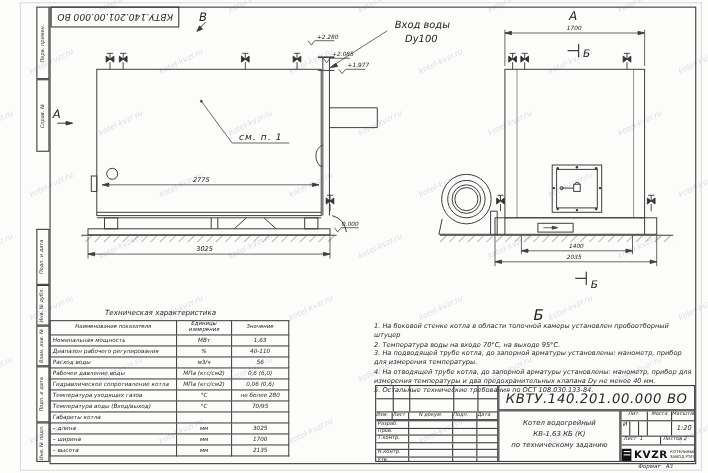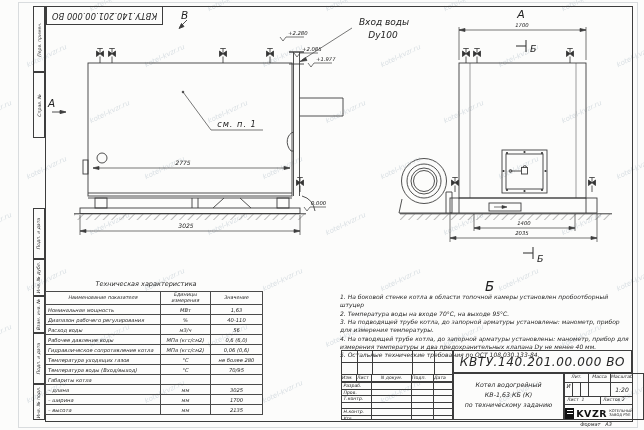--- a/index.html
+++ b/index.html
@@ -493,21 +493,21 @@
     </div>
 
     <div class="tb-cell" style="left:112px;top:23px;width:111px;height:47px;text-align:center;">
       <div class="it" style="font-size:6.3px;margin-top:6px;line-height:1.55;">
         <div>Котел водогрейный</div>
         <div>КВ-1,63 КБ (К)</div>
         <div>по техническому заданию</div>
       </div>
     </div>
 
-    <div class="tb-cell" style="left:223px;top:23px;width:80px;height:47px;">
+    <div class="tb-cell" style="left:223px;top:23px;width:68px;height:47px;">
 
       <div class="abs" style="left:0;top:0;width:68px;height:9px;display:flex;border-bottom:1px solid #3d3d3d;box-sizing:border-box;">
         <div class="tb-small it" style="width:24px;border-right:1px solid #3d3d3d;box-sizing:border-box;text-align:center;">Лит.</div>
         <div class="tb-small it" style="width:22px;border-right:1px solid #3d3d3d;box-sizing:border-box;text-align:center;">Масса</div>
         <div class="tb-small it" style="width:22px;box-sizing:border-box;text-align:center;">Масштаб</div>
       </div>
 
       <div class="abs" style="left:0;top:9px;width:68px;height:14px;display:flex;border-bottom:1px solid #3d3d3d;box-sizing:border-box;">
         <div style="width:8px;border-right:1px solid #3d3d3d;box-sizing:border-box;text-align:center;font-size:5.5px;" class="it">И</div>
         <div style="width:8px;border-right:1px solid #3d3d3d;box-sizing:border-box;"></div>

